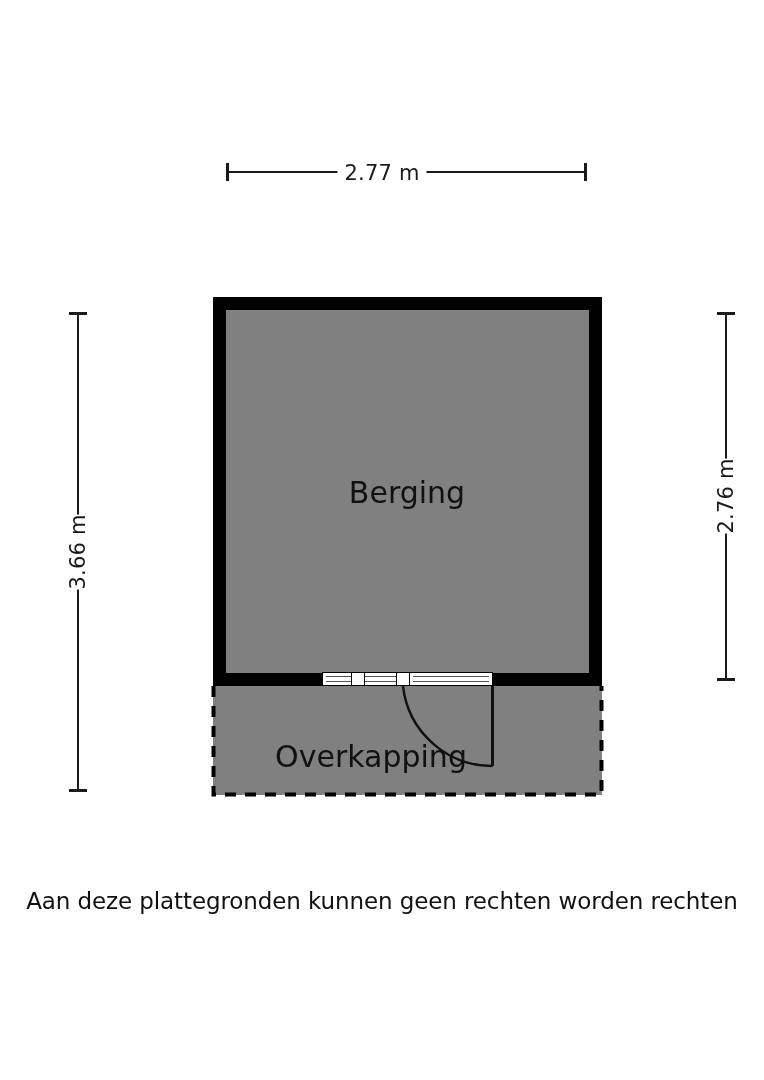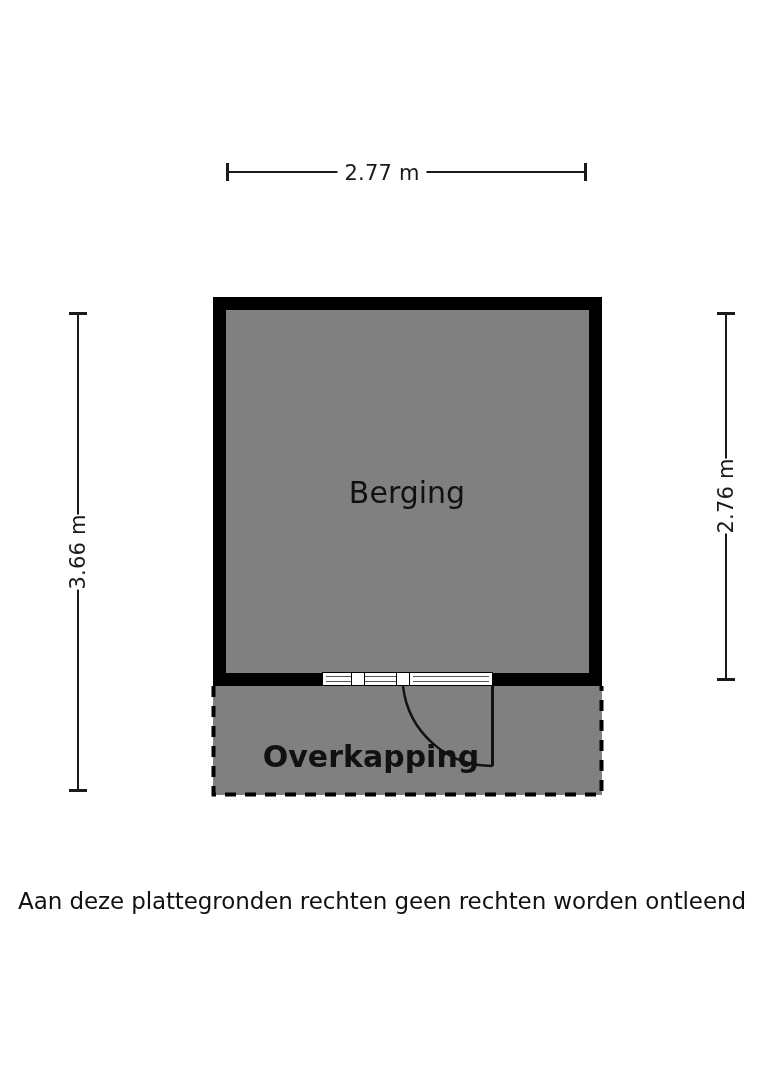--- a/index.html
+++ b/index.html
@@ -58,21 +58,21 @@
   }
 
   .room-label {
     position: absolute;
     color: #111111;
     font-size: 30px;
     white-space: nowrap;
     transform: translate(-50%, -50%);
   }
   #berging-label { left: 407px; top: 492px; }
-  #overkapping-label { left: 371px; top: 756px; font-weight: bold; }
+  #overkapping-label { left: 371px; top: 756px; }
 
   
   #disclaimer {
     position: absolute;
     left: 0;
     top: 888px;
     width: 764px;
     text-align: center;
     font-size: 23px;
     color: #111111;
@@ -145,15 +145,15 @@
   <div class="dim-label horizontal">2.77 m</div>
 
   <div class="dim-label vertical-left">3.66 m</div>
 
   <div class="dim-label vertical-right">2.76 m</div>
 
   <div class="room-label" id="berging-label">Berging</div>
 
   <div class="room-label" id="overkapping-label">Overkapping</div>
 
-  <div id="disclaimer">Aan deze plattegronden rechten geen rechten worden ontleend</div>
+  <div id="disclaimer">Aan deze plattegronden kunnen geen rechten worden rechten</div>
 
 </div>
 
 </body></html>

